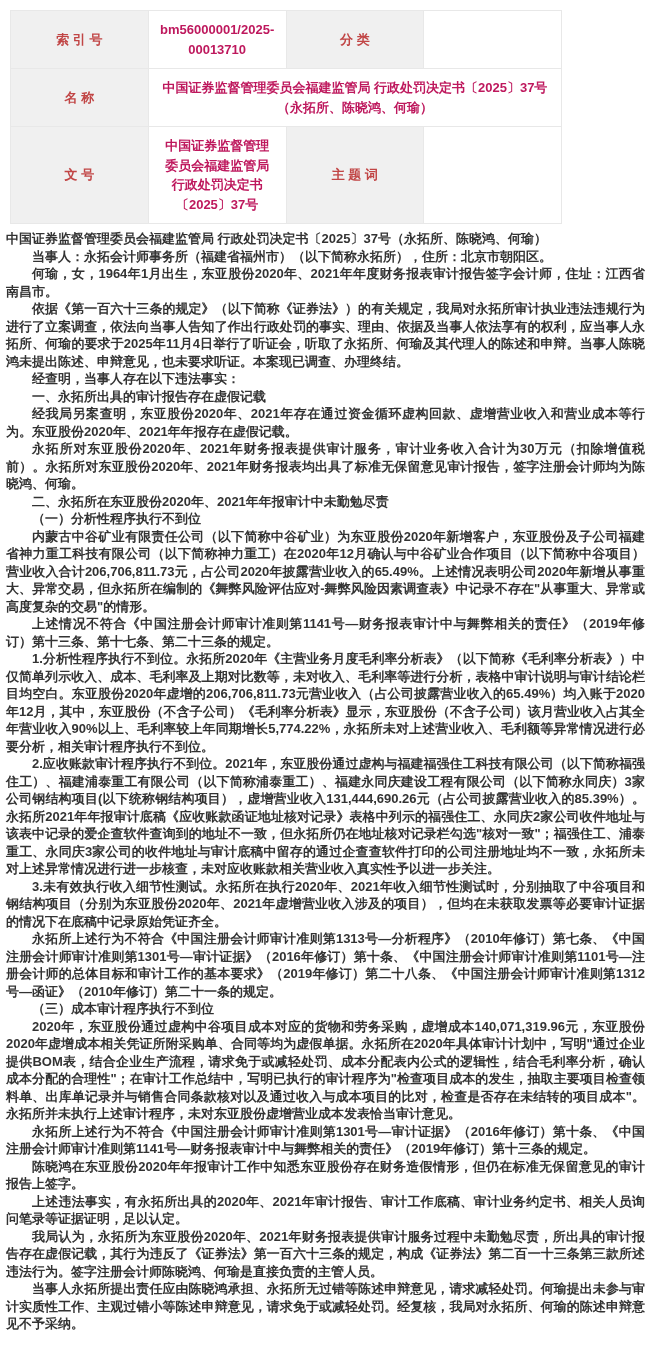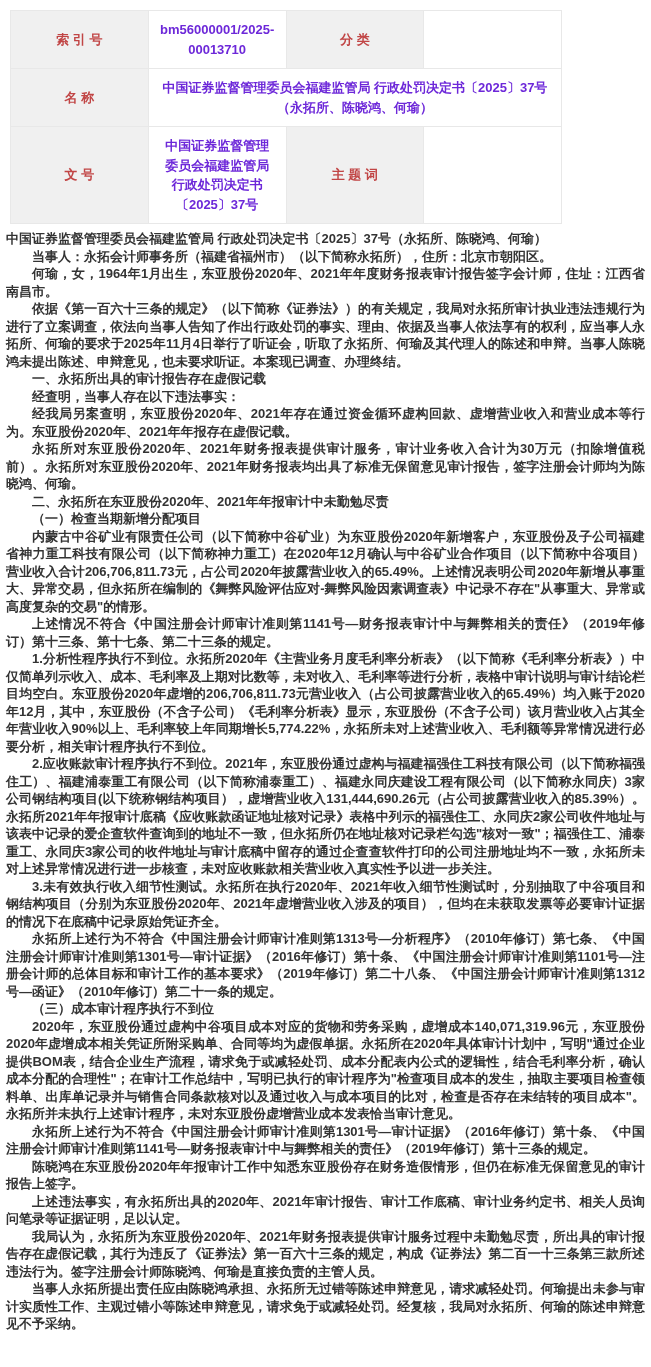--- a/index.html
+++ b/index.html
@@ -25,21 +25,21 @@
     vertical-align:middle;
     padding:9px 10px;
     word-break:break-word;
   }
   td.label-cell{
     background:#f0f0f0;
     color:#c14545;
   }
   td.value-cell{
     background:#ffffff;
-    color:#6d28d9;
+    color:#be185d;
   }
   
   .doc-body{
     padding:6px 6px 0 6px;
     font-size:13px;
     line-height:17.5px;
     text-align:justify;
   }
   .para{margin:0;}
   .para.indent{text-indent:2em;}
@@ -74,26 +74,26 @@
         </tr>
       </tbody>
   </table>
 </div>
 
 <div class="doc-body">
     <p class="para">中国证券监督管理委员会福建监管局 行政处罚决定书〔2025〕37号（永拓所、陈晓鸿、何瑜）</p>
     <p class="para indent">当事人：永拓会计师事务所（福建省福州市）（以下简称永拓所），住所：北京市朝阳区。</p>
     <p class="para indent">何瑜，女，1964年1月出生，东亚股份2020年、2021年年度财务报表审计报告签字会计师，住址：江西省南昌市。</p>
     <p class="para indent">依据《第一百六十三条的规定》（以下简称《证券法》）的有关规定，我局对永拓所审计执业违法违规行为进行了立案调查，依法向当事人告知了作出行政处罚的事实、理由、依据及当事人依法享有的权利，应当事人永拓所、何瑜的要求于2025年11月4日举行了听证会，听取了永拓所、何瑜及其代理人的陈述和申辩。当事人陈晓鸿未提出陈述、申辩意见，也未要求听证。本案现已调查、办理终结。</p>
+    <p class="para indent">经查明，当事人存在以下违法事实：</p>
     <p class="para indent">一、永拓所出具的审计报告存在虚假记载</p>
-    <p class="para indent">经查明，当事人存在以下违法事实：</p>
     <p class="para indent">经我局另案查明，东亚股份2020年、2021年存在通过资金循环虚构回款、虚增营业收入和营业成本等行为。东亚股份2020年、2021年年报存在虚假记载。</p>
     <p class="para indent">永拓所对东亚股份2020年、2021年财务报表提供审计服务，审计业务收入合计为30万元（扣除增值税前）。永拓所对东亚股份2020年、2021年财务报表均出具了标准无保留意见审计报告，签字注册会计师均为陈晓鸿、何瑜。</p>
     <p class="para indent">二、永拓所在东亚股份2020年、2021年年报审计中未勤勉尽责</p>
-    <p class="para indent">（一）检查当期新增分配项目</p>
+    <p class="para indent">（一）分析性程序执行不到位</p>
     <p class="para indent">内蒙古中谷矿业有限责任公司（以下简称中谷矿业）为东亚股份2020年新增客户，东亚股份及子公司福建省神力重工科技有限公司（以下简称神力重工）在2020年12月确认与中谷矿业合作项目（以下简称中谷项目）营业收入合计206,706,811.73元，占公司2020年披露营业收入的65.49%。上述情况表明公司2020年新增从事重大、异常交易，但永拓所在编制的《舞弊风险评估应对-舞弊风险因素调查表》中记录不存在"从事重大、异常或高度复杂的交易"的情形。</p>
     <p class="para indent">上述情况不符合《中国注册会计师审计准则第1141号—财务报表审计中与舞弊相关的责任》（2019年修订）第十三条、第十七条、第二十三条的规定。</p>
     <p class="para indent">1.分析性程序执行不到位。永拓所2020年《主营业务月度毛利率分析表》（以下简称《毛利率分析表》）中仅简单列示收入、成本、毛利率及上期对比数等，未对收入、毛利率等进行分析，表格中审计说明与审计结论栏目均空白。东亚股份2020年虚增的206,706,811.73元营业收入（占公司披露营业收入的65.49%）均入账于2020年12月，其中，东亚股份（不含子公司）《毛利率分析表》显示，东亚股份（不含子公司）该月营业收入占其全年营业收入90%以上、毛利率较上年同期增长5,774.22%，永拓所未对上述营业收入、毛利额等异常情况进行必要分析，相关审计程序执行不到位。</p>
     <p class="para indent">2.应收账款审计程序执行不到位。2021年，东亚股份通过虚构与福建福强住工科技有限公司（以下简称福强住工）、福建浦泰重工有限公司（以下简称浦泰重工）、福建永同庆建设工程有限公司（以下简称永同庆）3家公司钢结构项目(以下统称钢结构项目），虚增营业收入131,444,690.26元（占公司披露营业收入的85.39%）。永拓所2021年年报审计底稿《应收账款函证地址核对记录》表格中列示的福强住工、永同庆2家公司收件地址与该表中记录的爱企查软件查询到的地址不一致，但永拓所仍在地址核对记录栏勾选"核对一致"；福强住工、浦泰重工、永同庆3家公司的收件地址与审计底稿中留存的通过企查查软件打印的公司注册地址均不一致，永拓所未对上述异常情况进行进一步核查，未对应收账款相关营业收入真实性予以进一步关注。</p>
     <p class="para indent">3.未有效执行收入细节性测试。永拓所在执行2020年、2021年收入细节性测试时，分别抽取了中谷项目和钢结构项目（分别为东亚股份2020年、2021年虚增营业收入涉及的项目），但均在未获取发票等必要审计证据的情况下在底稿中记录原始凭证齐全。</p>
     <p class="para indent">永拓所上述行为不符合《中国注册会计师审计准则第1313号—分析程序》（2010年修订）第七条、《中国注册会计师审计准则第1301号—审计证据》（2016年修订）第十条、《中国注册会计师审计准则第1101号—注册会计师的总体目标和审计工作的基本要求》（2019年修订）第二十八条、《中国注册会计师审计准则第1312号—函证》（2010年修订）第二十一条的规定。</p>
     <p class="para indent">（三）成本审计程序执行不到位</p>
     <p class="para indent">2020年，东亚股份通过虚构中谷项目成本对应的货物和劳务采购，虚增成本140,071,319.96元，东亚股份2020年虚增成本相关凭证所附采购单、合同等均为虚假单据。永拓所在2020年具体审计计划中，写明"通过企业提供BOM表，结合企业生产流程，请求免于或减轻处罚、成本分配表内公式的逻辑性，结合毛利率分析，确认成本分配的合理性"；在审计工作总结中，写明已执行的审计程序为"检查项目成本的发生，抽取主要项目检查领料单、出库单记录并与销售合同条款核对以及通过收入与成本项目的比对，检查是否存在未结转的项目成本"。永拓所并未执行上述审计程序，未对东亚股份虚增营业成本发表恰当审计意见。</p>
     <p class="para indent">永拓所上述行为不符合《中国注册会计师审计准则第1301号—审计证据》（2016年修订）第十条、《中国注册会计师审计准则第1141号—财务报表审计中与舞弊相关的责任》（2019年修订）第十三条的规定。</p>
     <p class="para indent">陈晓鸿在东亚股份2020年年报审计工作中知悉东亚股份存在财务造假情形，但仍在标准无保留意见的审计报告上签字。</p>

